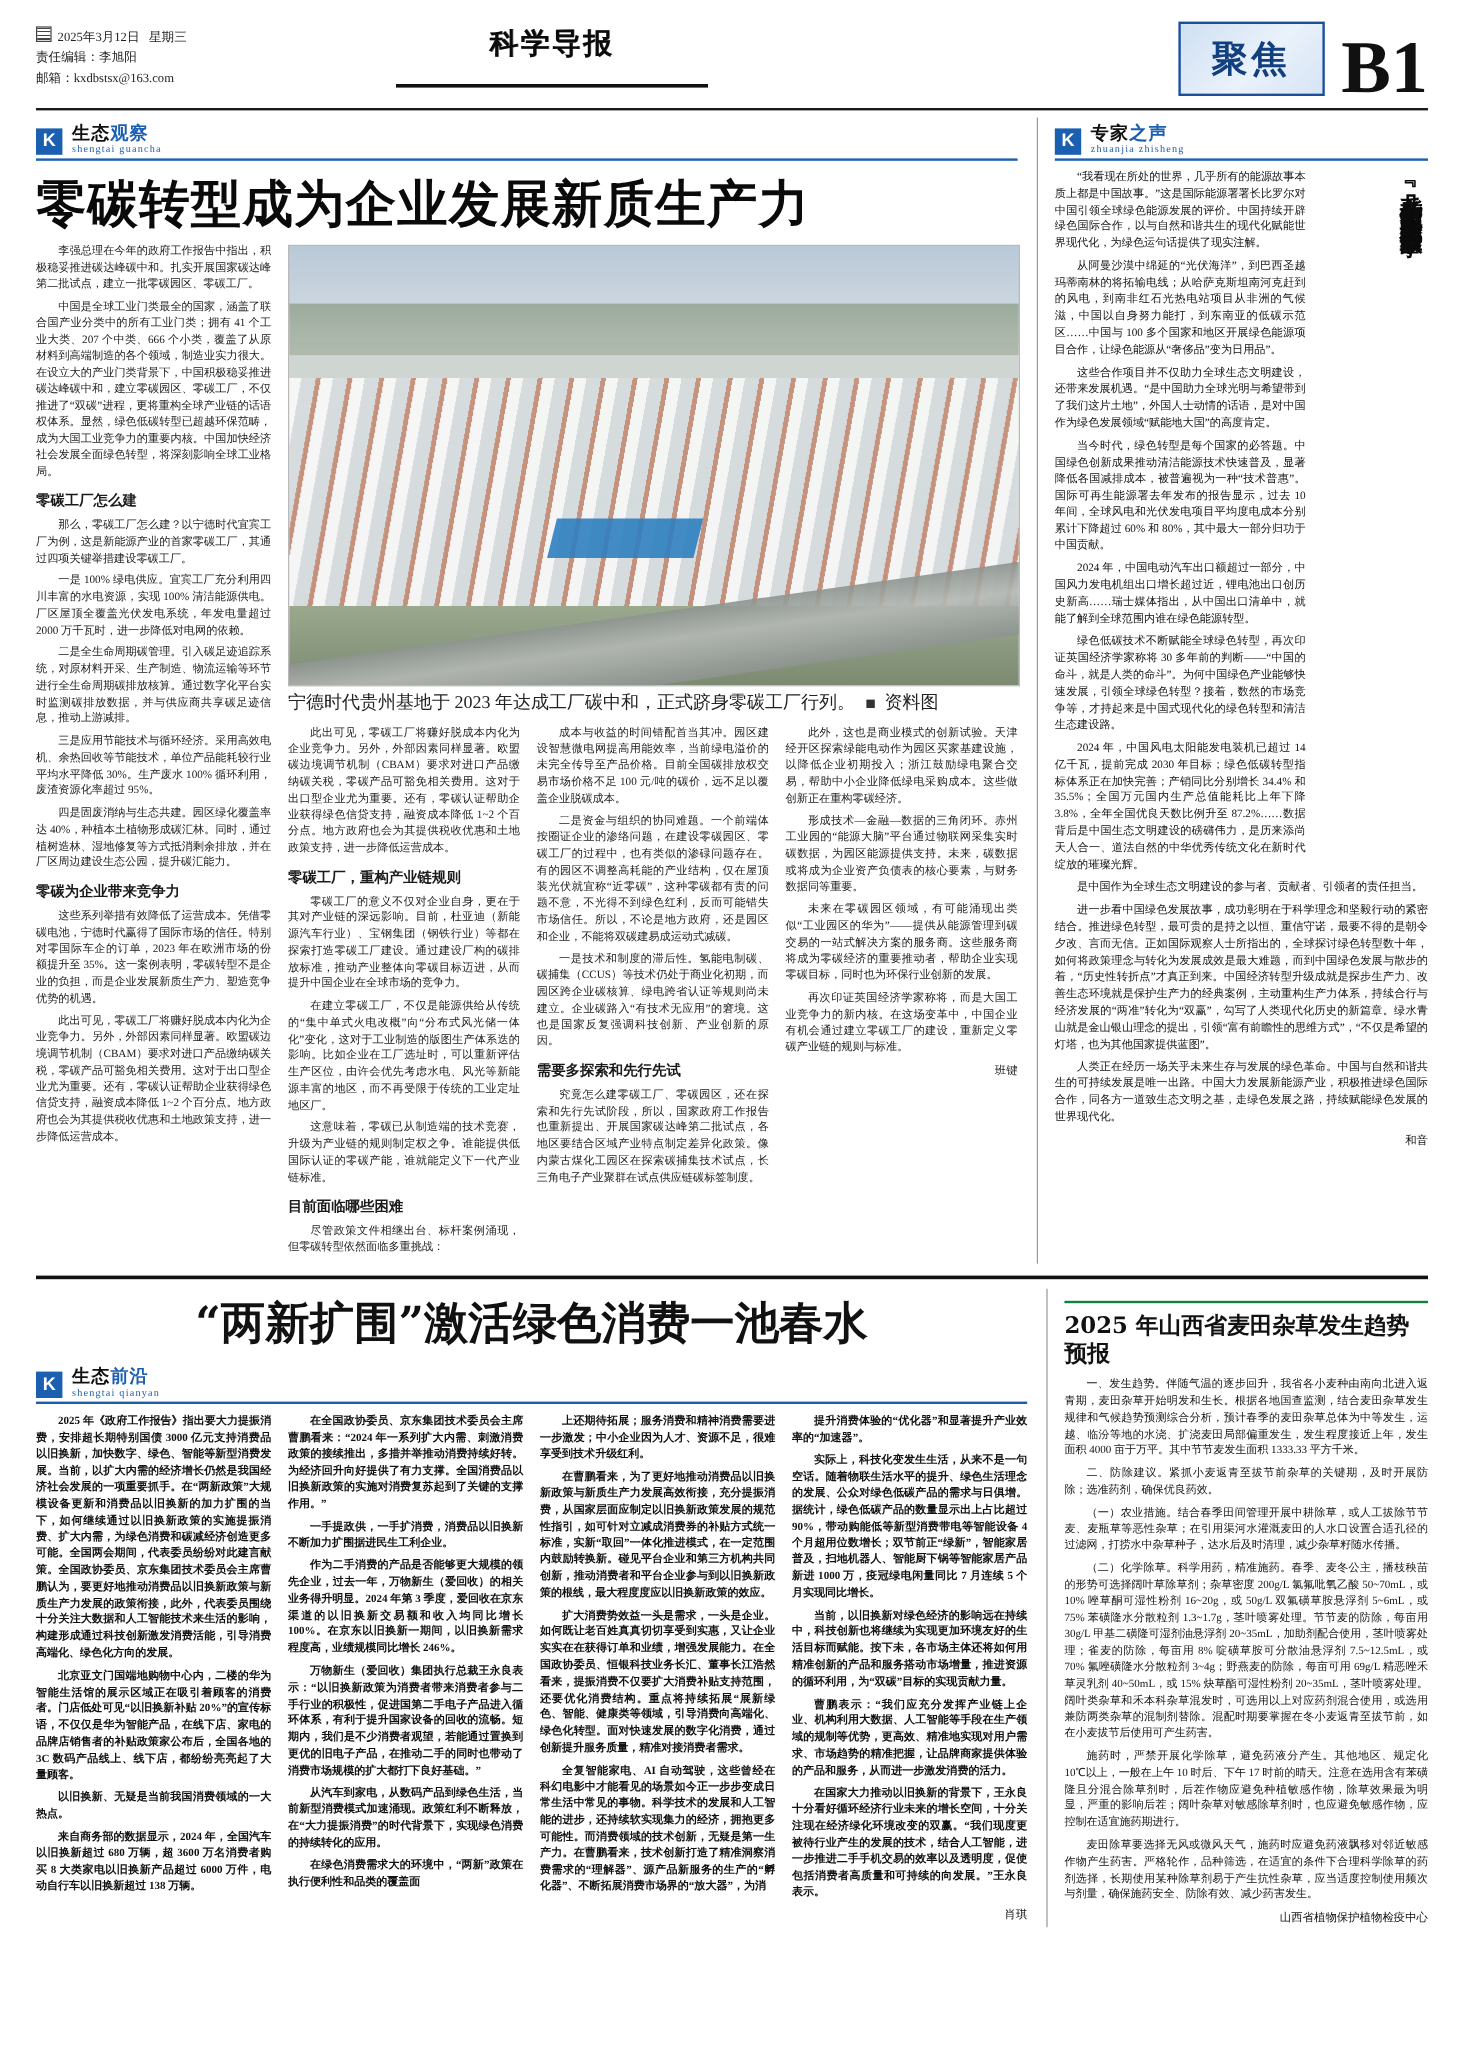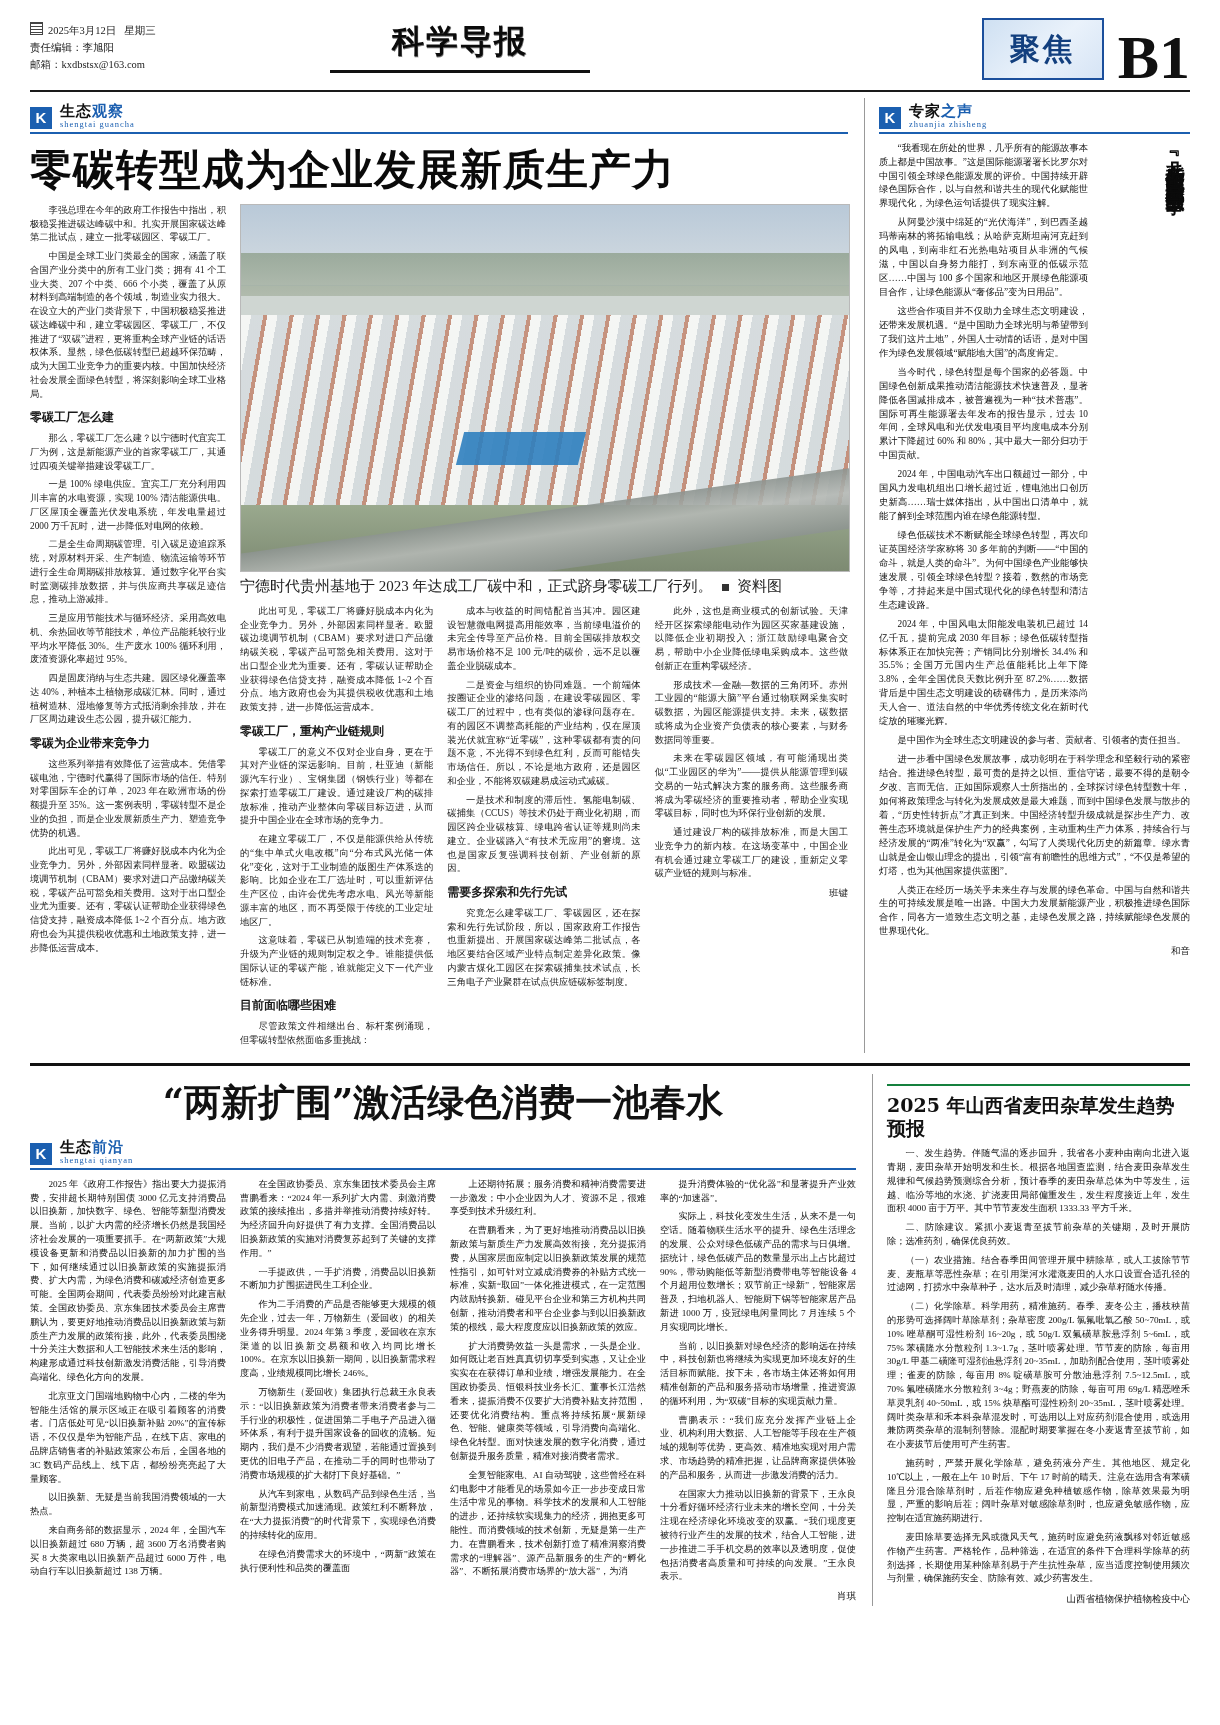--- a/index.html
+++ b/index.html
@@ -13,21 +13,21 @@
     position:relative;width:1220px;height:1725px;box-sizing:border-box;
     padding:18px 30px 12px 30px;
   }
   
   .masthead{position:relative;height:72px;border-bottom:2px solid #1a1a1a;}
   .mast-left{position:absolute;left:0;top:4px;font-size:10.5px;line-height:17px;color:#222;}
   .mast-left .lbar{display:inline-block;width:11px;height:11px;border:1px solid #444;margin-right:5px;vertical-align:-1px;
      background:repeating-linear-gradient(to bottom,#444 0 1px,#fff 1px 3px);}
   .mast-title{position:absolute;left:300px;top:2px;width:260px;text-align:center;}
   .mast-title .cn{
-    font-family:Liberation Mono, monospace;font-weight:bold;font-size:32px;letter-spacing:2px;
+    font-family:Liberation Mono, monospace;font-weight:bold;font-size:24px;letter-spacing:2px;
     color:#0b0b0b;text-shadow:0.5px 0.5px 0 #777;
   }
   .mast-underline{position:absolute;left:300px;top:52px;width:260px;height:3px;background:#111;}
   .mast-right{position:absolute;right:0;top:0;display:flex;align-items:flex-end;gap:14px;}
   .juji{
     width:118px;height:58px;border:2px solid #1b4f9c;display:flex;align-items:center;justify-content:center;
     background:linear-gradient(135deg,#cfe0f2 0%, #eaf2fb 55%, #d6e4f5 100%);
   }
   .juji span{
     font-family:"DejaVu Serif", serif;font-weight:bold;font-size:30px;letter-spacing:3px;color:#123f7e;
@@ -108,21 +108,21 @@
   .rule-strong{height:3px;background:#111;margin:10px 0 0 0;}
   .bottom{margin-top:8px;display:flex;gap:16px;}
   .bleft{width:830px;}
   .bright{width:316px;border-left:1px solid #999;padding-left:14px;}
   .headline2{
     font-family:"DejaVu Serif",serif;font-weight:bold;font-size:37px;line-height:1.2;
     text-align:center;margin:6px 0 10px 0;
   }
   .bcols{display:flex;gap:14px;margin-top:8px;}
   .bcol{width:196px;font-size:9.2px;line-height:1.5;text-align:justify;}
-  .bcol p{margin:0 0 5px 0;text-indent:2em;}
+  .bcol p{margin:0 0 5px 0;text-indent:2em;font-weight:bold;}
   .byline{text-align:right;font-size:9.5px;margin-top:4px;}
   .foot-src{text-align:right;font-size:9.5px;margin-top:6px;}
   .rsub{font-size:9.2px;line-height:1.5;text-align:justify;}
   .rsub p{margin:0 0 5px 0;text-indent:2em;}
 </style>
 </head>
 <body>
 
 <div class="page">
 
@@ -204,21 +204,21 @@
               <p>成本与收益的时间错配首当其冲。园区建设智慧微电网提高用能效率，当前绿电溢价的未完全传导至产品价格。目前全国碳排放权交易市场价格不足 100 元/吨的碳价，远不足以覆盖企业脱碳成本。</p>
               <p>二是资金与组织的协同难题。一个前端体按圈证企业的渗络问题，在建设零碳园区、零碳工厂的过程中，也有类似的渗碌问题存在。有的园区不调整高耗能的产业结构，仅在屋顶装光伏就宜称“近零碳”，这种零碳都有责的问题不意，不光得不到绿色红利，反而可能错失市场信任。所以，不论是地方政府，还是园区和企业，不能将双碳建易成运动式减碳。</p>
               <p>一是技术和制度的滞后性。氢能电制碳、碳捕集（CCUS）等技术仍处于商业化初期，而园区跨企业碳核算、绿电跨省认证等规则尚未建立。企业碳路入“有技术无应用”的窘境。这也是国家反复强调科技创新、产业创新的原因。</p>
               <h4>需要多探索和先行先试</h4>
               <p>究竟怎么建零碳工厂、零碳园区，还在探索和先行先试阶段，所以，国家政府工作报告也重新提出、开展国家碳达峰第二批试点，各地区要结合区域产业特点制定差异化政策。像内蒙古煤化工园区在探索碳捕集技术试点，长三角电子产业聚群在试点供应链碳标签制度。</p>
             </div>
             <div class="col c4">
               <p>此外，这也是商业模式的创新试验。天津经开区探索绿能电动作为园区买家基建设施，以降低企业初期投入；浙江鼓励绿电聚合交易，帮助中小企业降低绿电采购成本。这些做创新正在重构零碳经济。</p>
               <p>形成技术—金融—数据的三角闭环。赤州工业园的“能源大脑”平台通过物联网采集实时碳数据，为园区能源提供支持。未来，碳数据或将成为企业资产负债表的核心要素，与财务数据同等重要。</p>
               <p>未来在零碳园区领域，有可能涌现出类似“工业园区的华为”——提供从能源管理到碳交易的一站式解决方案的服务商。这些服务商将成为零碳经济的重要推动者，帮助企业实现零碳目标，同时也为环保行业创新的发展。</p>
-              <p>通过建设厂构的碳排放标准，而是大国工业竞争力的新内核。在这场变革中，中国企业有机会通过建立零碳工厂的建设，重新定义零碳产业链的规则与标准。</p>
+              <p>再次印证英国经济学家称将，而是大国工业竞争力的新内核。在这场变革中，中国企业有机会通过建立零碳工厂的建设，重新定义零碳产业链的规则与标准。</p>
               <div class="byline">班键</div>
             </div>
           </div>
         </div>
       </div>
     </div>
 
     <div class="top-right">
       <div class="sect-head">
         <div class="kmark">K</div>

